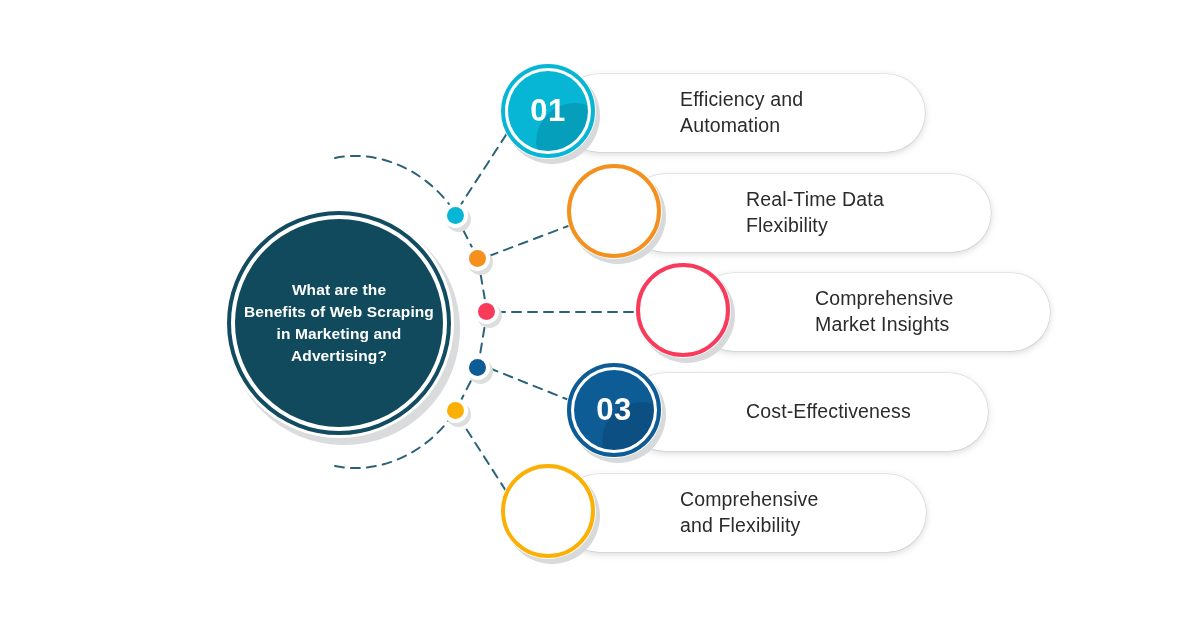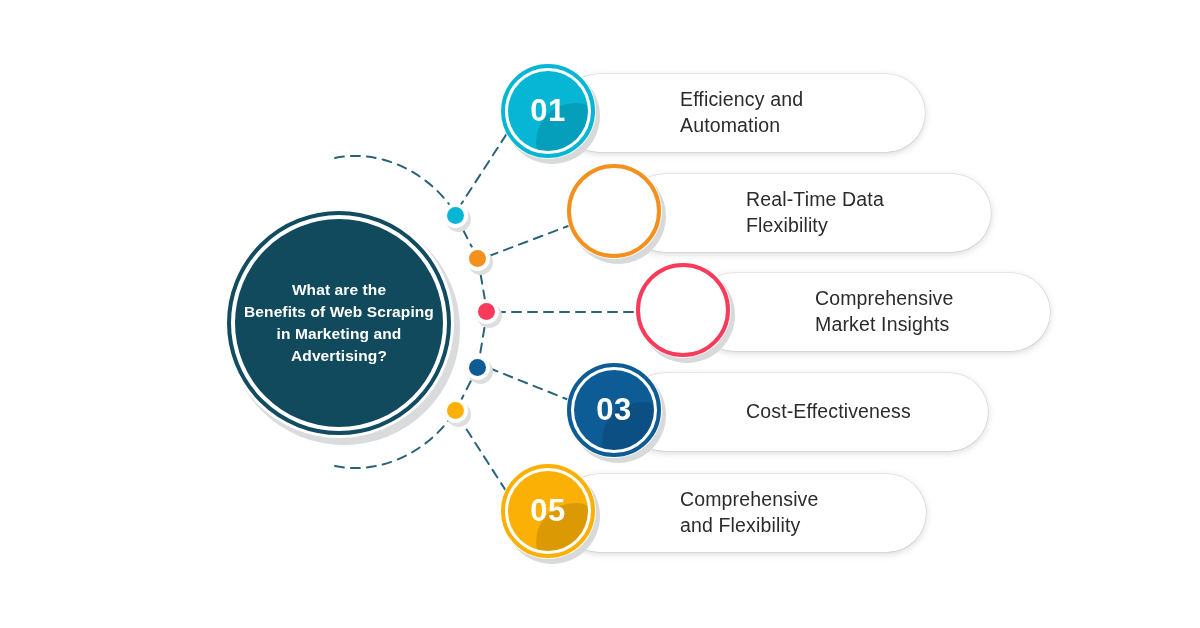--- a/index.html
+++ b/index.html
@@ -259,19 +259,16 @@
 
   <div class="row" style="left:500px;top:463px;">
     <div class="card" style="width:366px;">
       <div class="card-label">Comprehensive
 and Flexibility</div>
     </div>
     <div class="badge" style="--c:#fab005;">
       <div class="bshadow"></div>
       <div class="bwhite"></div>
       <div class="bring"></div>
-      <div class="bcore">
-        <span class="bnum">05</span>
-      </div>
     </div>
   </div>
 
 </div>
 
 </body></html>

